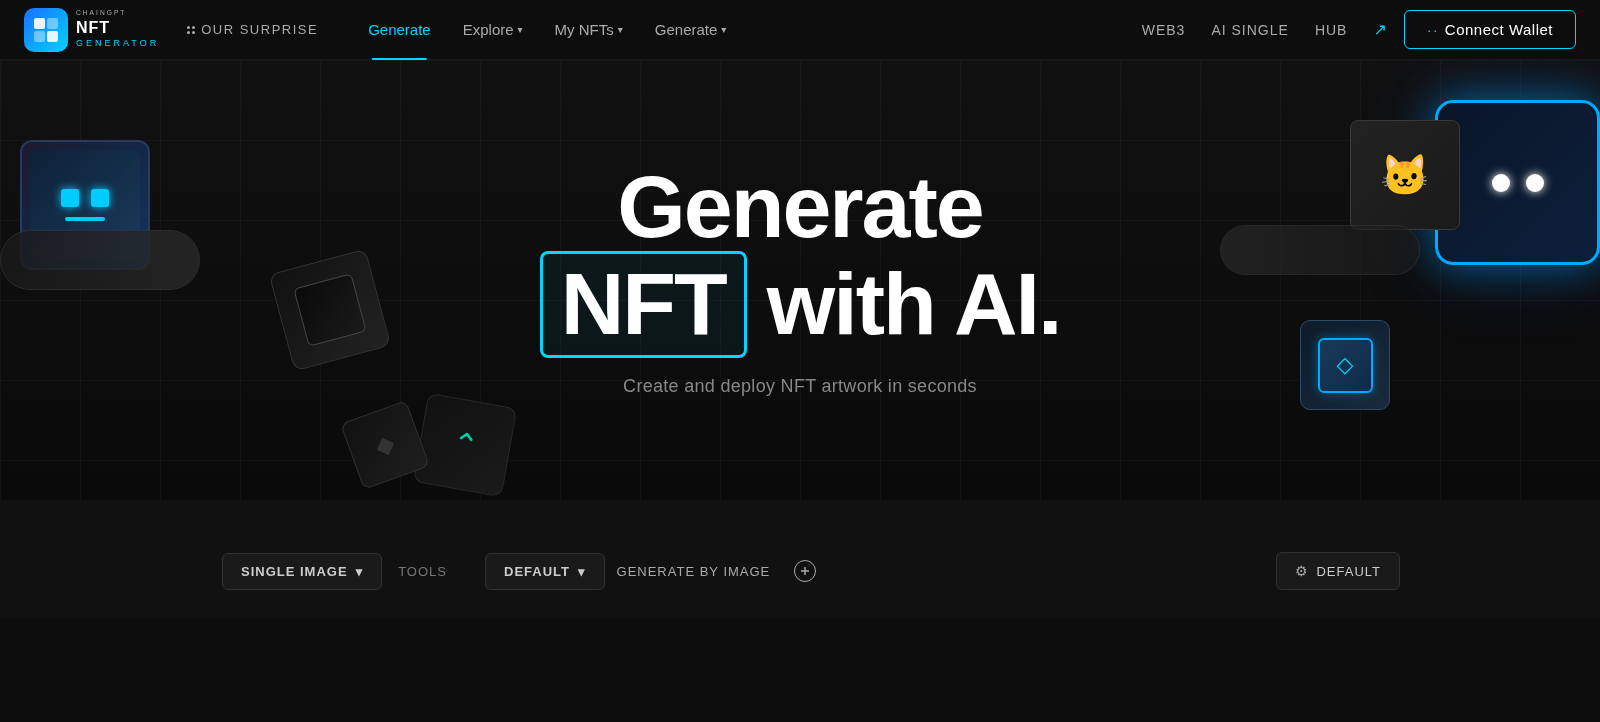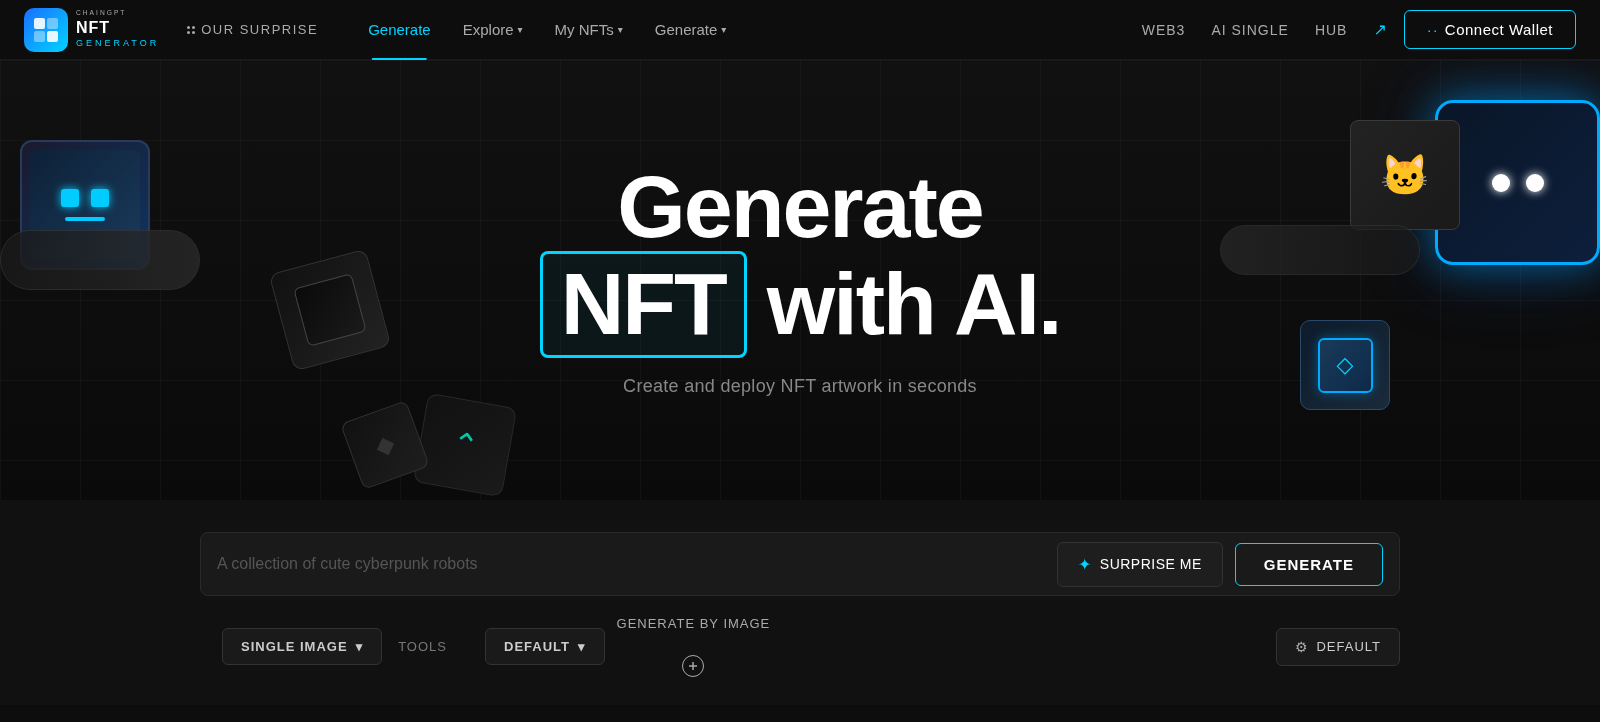--- a/index.html
+++ b/index.html
@@ -328,21 +328,20 @@
     .generate-by-image-btn {
       background: transparent;
       border: none;
       color: #aaa;
       font-size: 13px;
       cursor: pointer;
       display: flex;
       align-items: center;
       gap: 24px;
       letter-spacing: 1px;
-      flex-direction: column;
     }
     .plus-circle {
       width: 22px;
       height: 22px;
       border: 1.5px solid #aaa;
       border-radius: 50%;
       display: flex;
       align-items: center;
       justify-content: center;
       font-size: 14px;
@@ -494,30 +493,20 @@
     <div class="hero-title-line2">
       <span class="nft-box">NFT</span>
       <span>with AI.</span>
     </div>
     <p class="hero-subtitle">Create and deploy NFT artwork in seconds</p>
   </div>
 </section>
 
 <section class="generate-section">
 
-  <div class="search-bar">
-    <input class="search-input" type="text" placeholder="A collection of cute cyberpunk robots" style="">
-    <button class="surprise-btn">
-      <span class="surprise-star">✦</span>
-      <span>SURPRISE ME</span>
-    </button>
-    <button class="generate-btn">
-      <span>GENERATE</span>
-    </button>
-  </div>
 
   <div class="toolbar">
     <button class="toolbar-btn">
       <span>SINGLE IMAGE</span>
       <span>▾</span>
     </button>
 
     <span class="toolbar-label">TOOLS</span>
 
     <button class="toolbar-btn">

